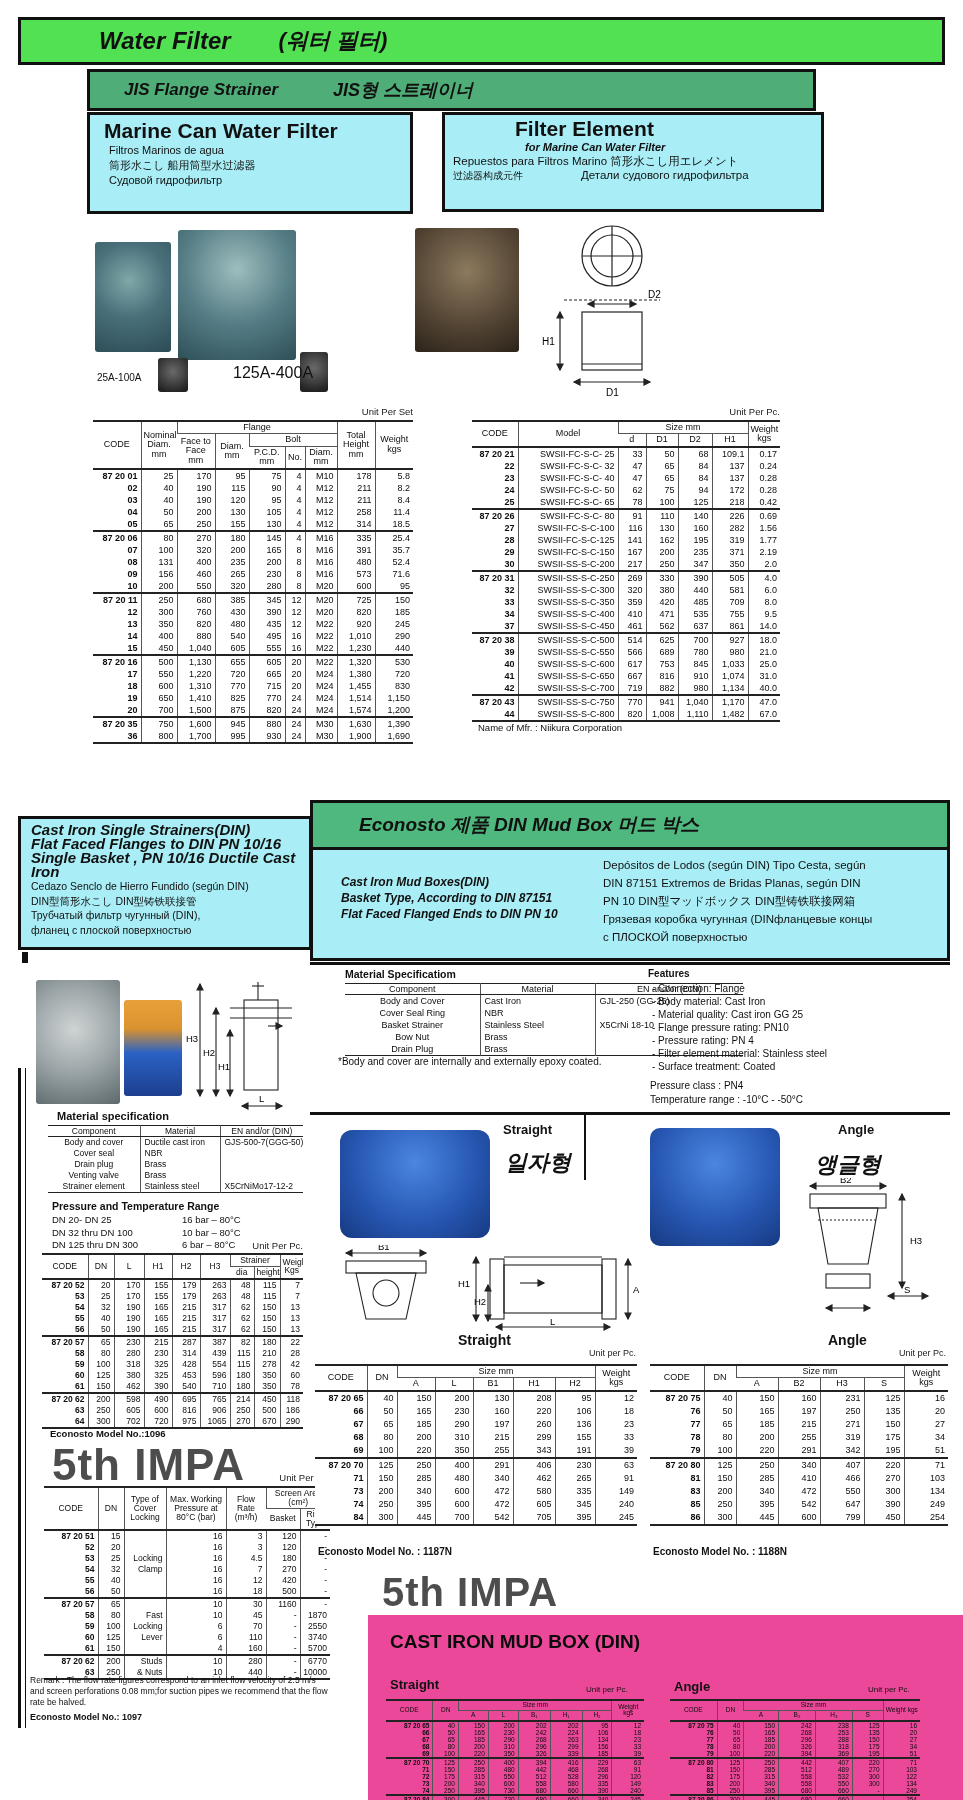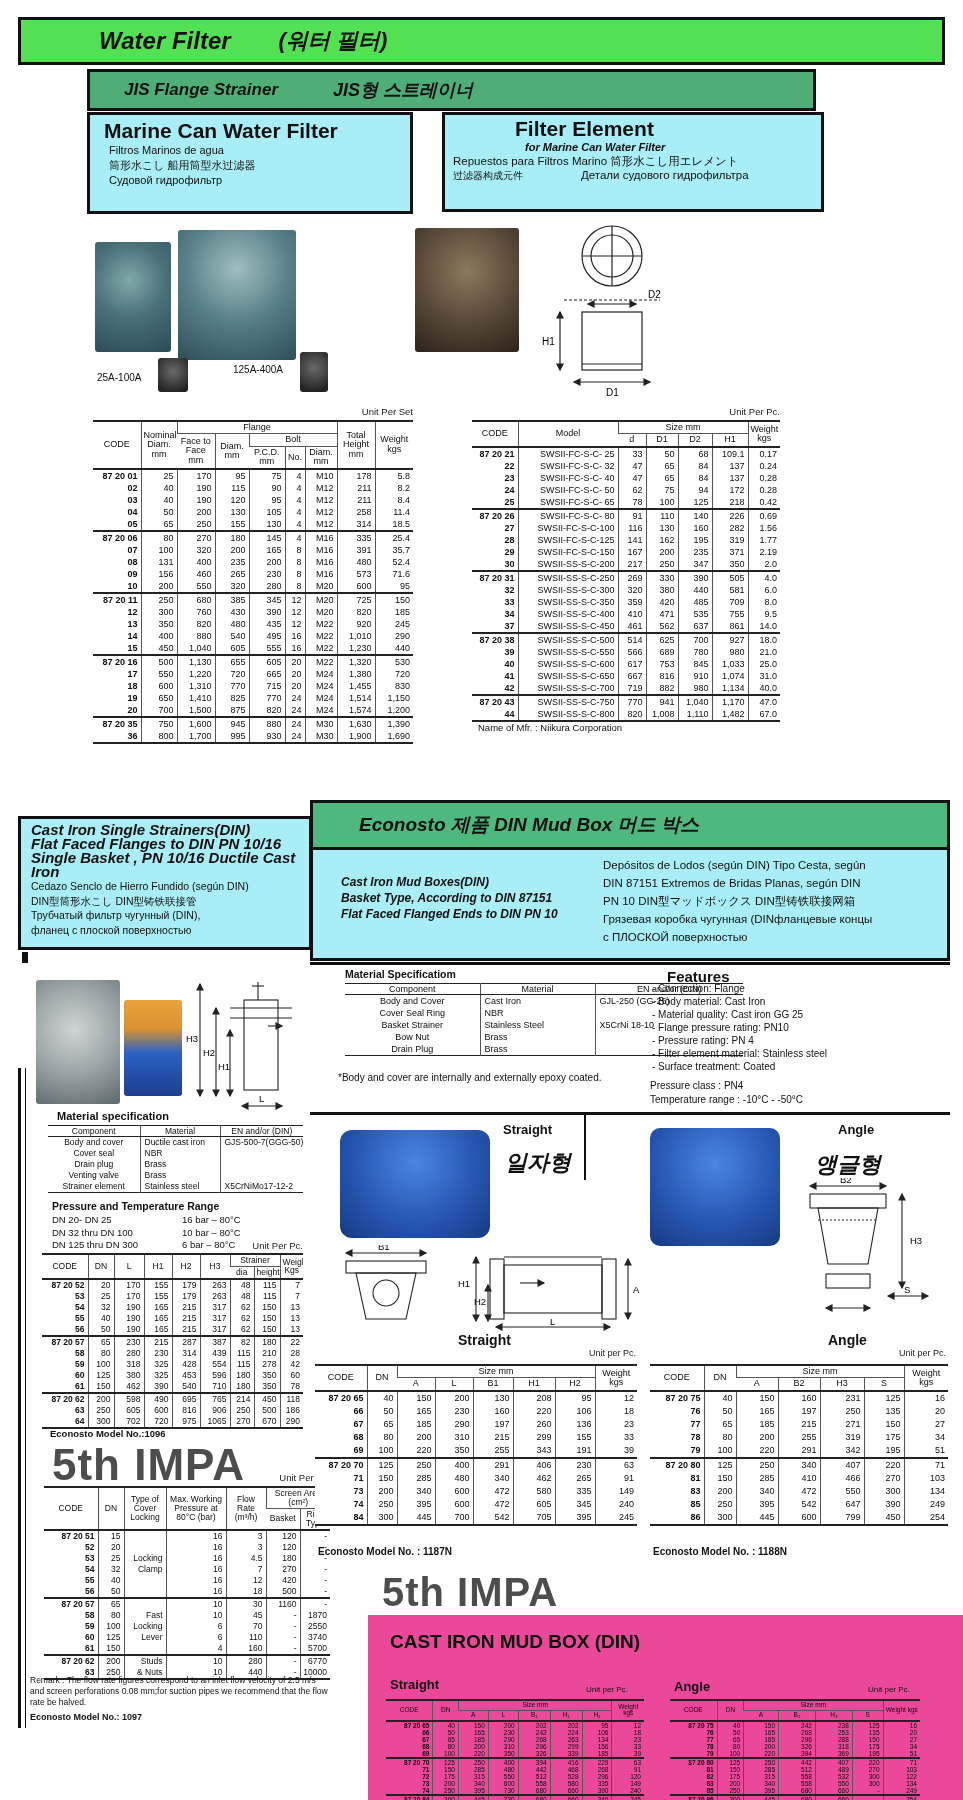--- a/index.html
+++ b/index.html
@@ -67,21 +67,21 @@
 
   <div class="abs photo" style="left:95px;top:242px;width:76px;height:110px;
               background:radial-gradient(circle at 45% 35%, #7fa8a8 0%, #49707a 45%, #2c4b55 100%);"></div>
   <div class="abs photo" style="left:178px;top:230px;width:118px;height:130px;
               background:radial-gradient(circle at 50% 30%, #9ebdbd 0%, #567e86 50%, #2e4f58 100%);"></div>
   <div class="abs photo" style="left:158px;top:358px;width:30px;height:34px;
               background:radial-gradient(circle at 50% 40%, #6a6a6a 0%, #222 85%);"></div>
   <div class="abs" style="left:97px;top:372px;font-size:10px;">25A-100A</div>
   <div class="abs photo" style="left:300px;top:352px;width:28px;height:40px;
               background:radial-gradient(circle at 50% 40%, #6a6a6a 0%, #222 85%);"></div>
-  <div class="abs" style="left:233px;top:364px;font-size:10px;">125A-400A</div>
+  <div class="abs" style="left:233px;top:364px;font-size:16px;">125A-400A</div>
   <div class="abs photo" style="left:415px;top:228px;width:104px;height:124px;
               background:radial-gradient(circle at 50% 35%, #8c7a5e 0%, #564736 55%, #2b2319 100%);"></div>
 
   <svg class="abs" style="left:530px;top:220px;" width="160" height="178" viewBox="0 0 160 178">
     <g stroke="#222" fill="none" stroke-width="1.2">
       <circle cx="82" cy="36" r="30"></circle>
       <circle cx="82" cy="36" r="21"></circle>
       <line x1="52" y1="36" x2="112" y2="36"></line>
       <line x1="82" y1="6" x2="82" y2="66"></line>
       <line x1="34" y1="80" x2="130" y2="80" stroke-dasharray="3,2"></line>
@@ -1098,23 +1098,23 @@
           <td>Brass</td>
           <td></td>
         </tr>
         <tr>
           <td>Drain Plug</td>
           <td>Brass</td>
           <td></td>
         </tr>
       </tbody>
   </table>
-  <div class="abs" style="left:338px;top:1056px;font-size:10px;margin-top:16px;">*Body and cover are internally and externally epoxy coated.</div>
-
-  <div class="abs" style="left:648px;top:968px;font-size:15px;font-weight:bold;margin-left:19px;">Features</div>
+  <div class="abs" style="left:338px;top:1056px;font-size:10px;">*Body and cover are internally and externally epoxy coated.</div>
+
+  <div class="abs" style="left:648px;top:968px;font-size:10px;font-weight:bold;">Features</div>
   <div class="abs" style="left:652px;top:982px;font-size:10px;line-height:13px;">
       <div>- Connection: Flange</div>
       <div>- Body material: Cast Iron</div>
       <div>- Material quality: Cast iron GG 25</div>
       <div>- Flange pressure rating: PN10</div>
       <div>- Pressure rating: PN 4</div>
       <div>- Filter element material: Stainless steel</div>
       <div>- Surface treatment: Coated</div>
     </div>
   <div class="abs" style="left:650px;top:1080px;font-size:10px;">Pressure class : PN4</div>

